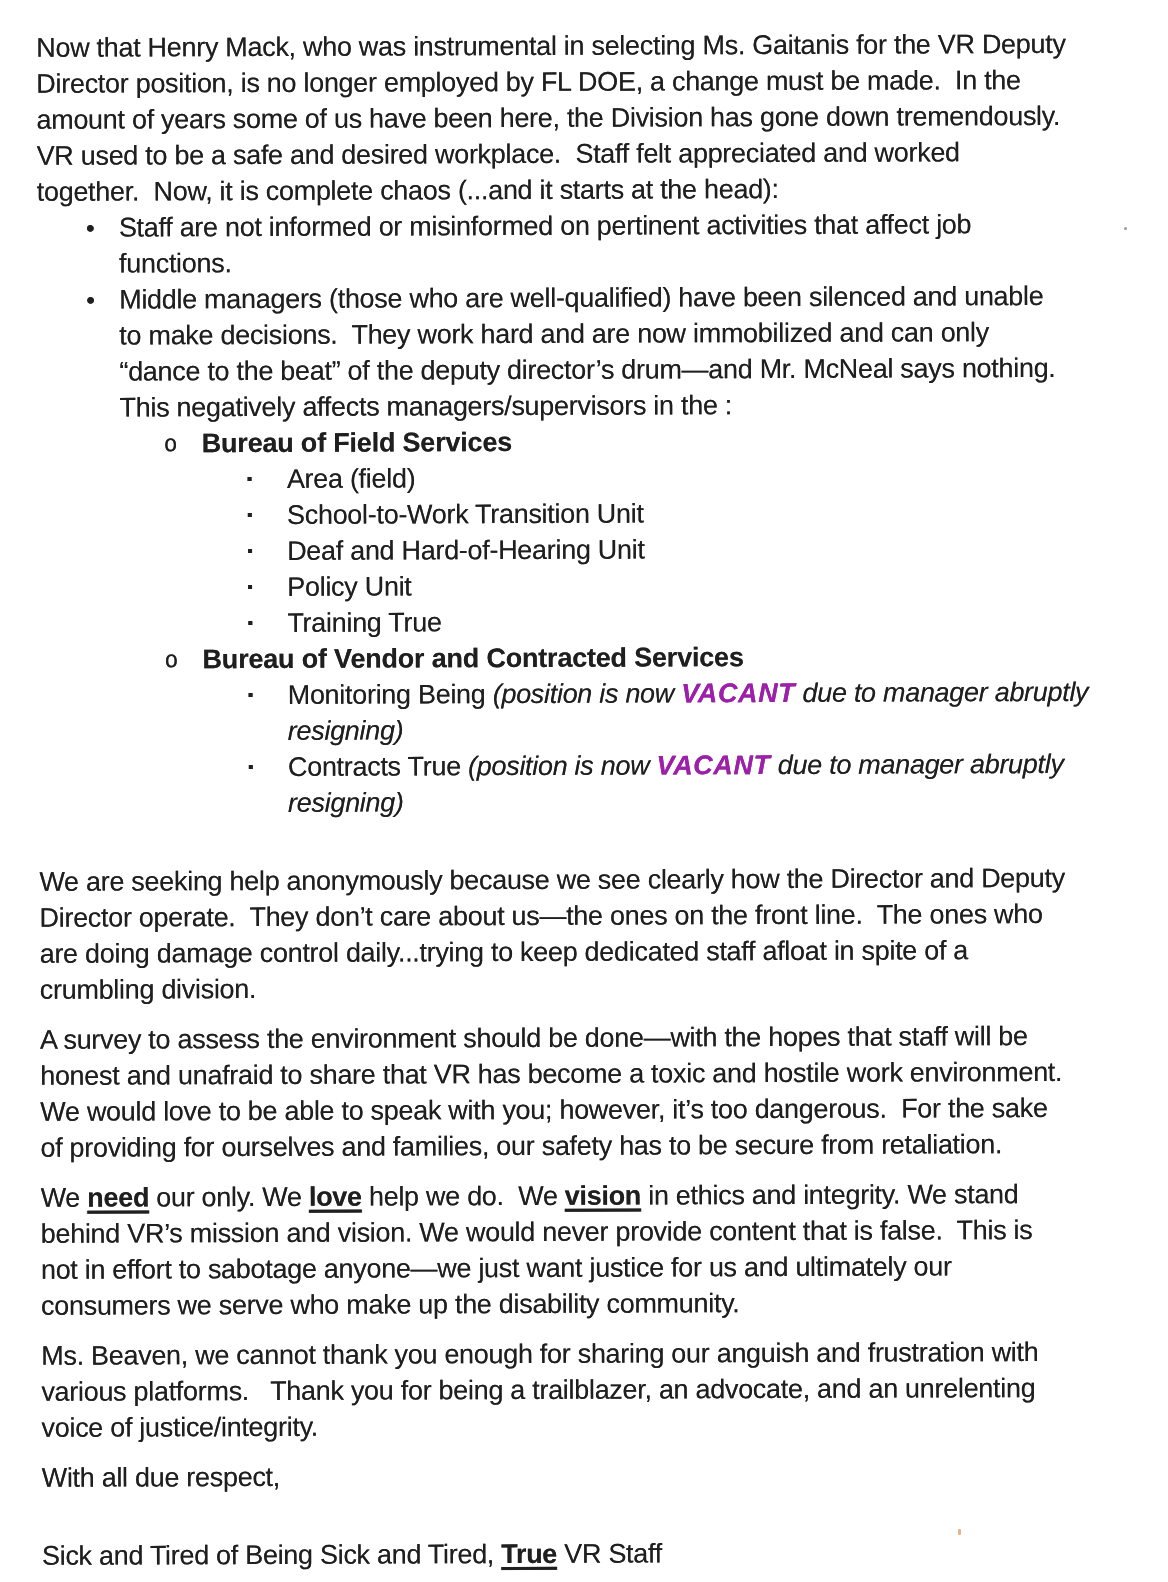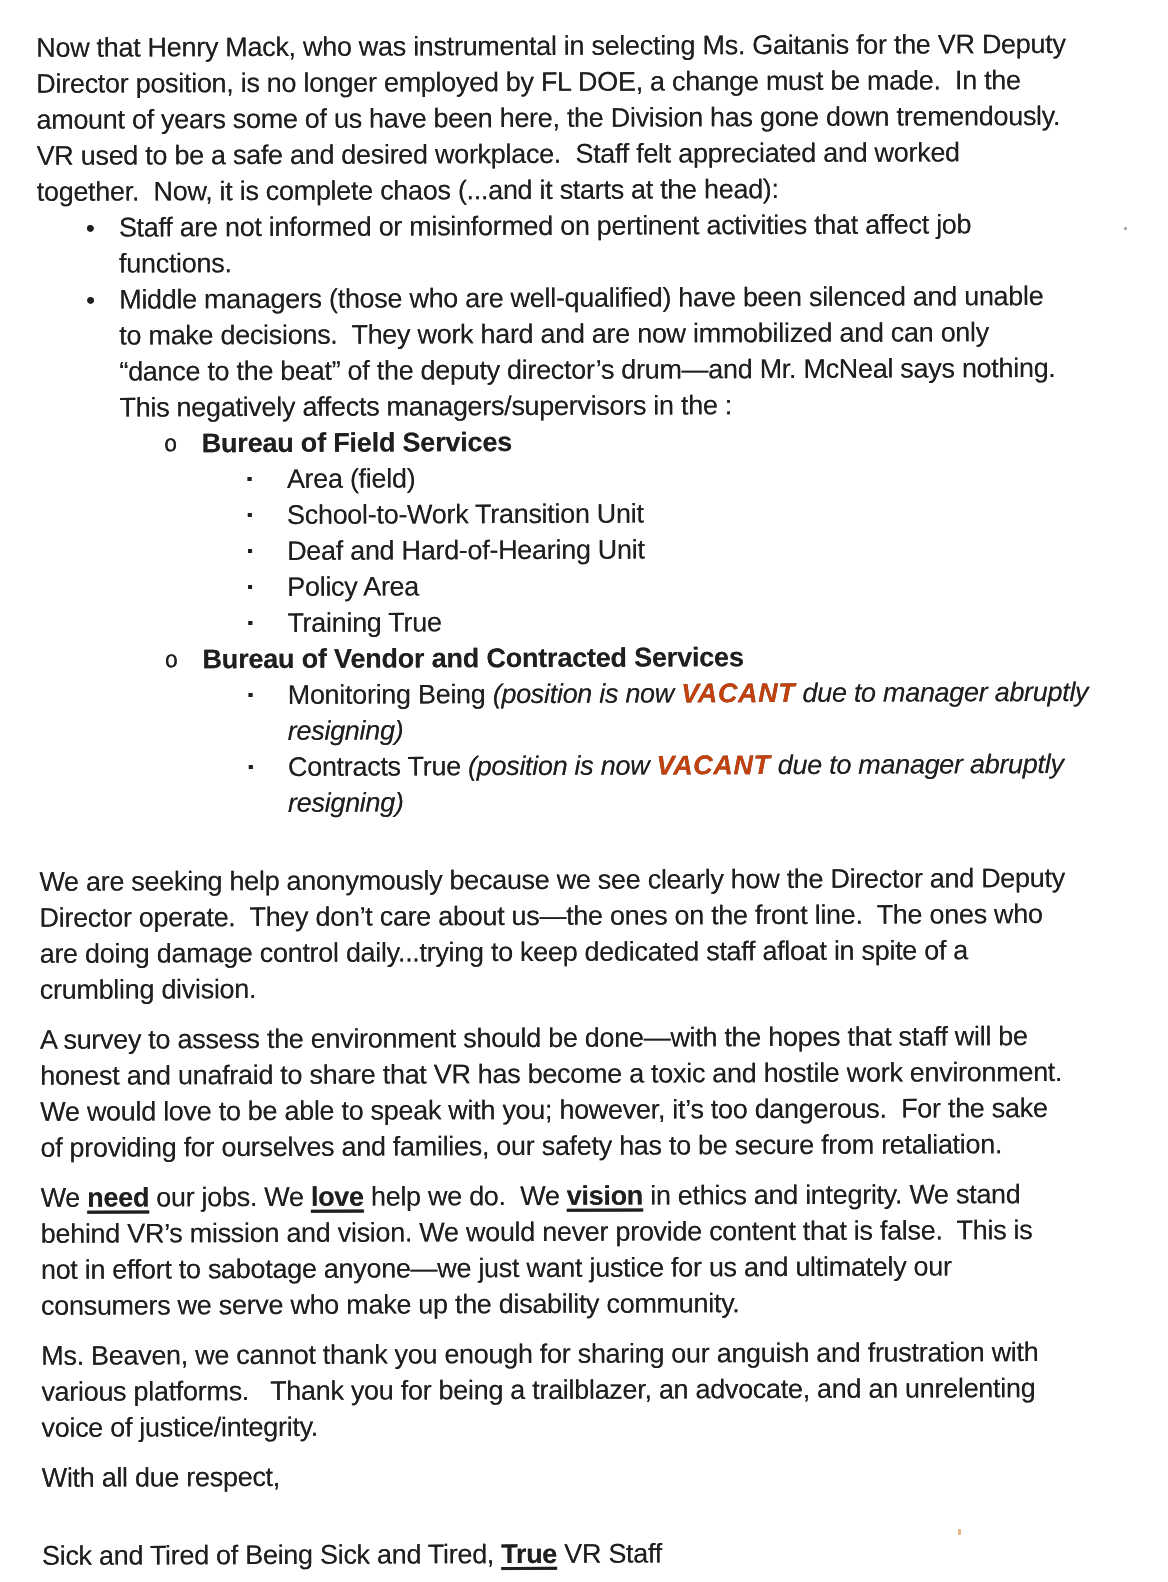--- a/index.html
+++ b/index.html
@@ -48,21 +48,21 @@
     font-size: 23px;
   }
   .marker-square { font-size: 16px; }
   .bold-head { font-weight: 700; letter-spacing: -0.2px; }
 
   
   .seg-i { font-style: italic; }
   .seg-vacant {
     font-style: italic;
     font-weight: 700;
-    color: #c2410c;
+    color: #a21caf;
     letter-spacing: 0.6px;
   }
   .seg-bu {
     font-weight: 700;
     text-decoration: underline;
     text-decoration-thickness: 3px;
     text-underline-offset: 4px;
     margin-top: 34px;
   }
 
@@ -123,21 +123,21 @@
   <div class="li l3">
     <span class="marker marker-square">▪</span>
     <div class="txt">School-to-Work Transition Unit</div>
   </div>
   <div class="li l3">
     <span class="marker marker-square">▪</span>
     <div class="txt">Deaf and Hard-of-Hearing Unit</div>
   </div>
   <div class="li l3">
     <span class="marker marker-square">▪</span>
-    <div class="txt">Policy Area</div>
+    <div class="txt">Policy Unit</div>
   </div>
   <div class="li l3">
     <span class="marker marker-square">▪</span>
     <div class="txt">Training True</div>
   </div>
 
   <div class="li l2">
     <span class="marker marker-circle">o</span>
     <div class="txt bold-head">Bureau of Vendor and Contracted Services</div>
   </div>
@@ -156,21 +156,21 @@
   <p class="para gap-big">We are seeking help anonymously because we see clearly how the Director and Deputy
 Director operate.  They don’t care about us—the ones on the front line.  The ones who
 are doing damage control daily...trying to keep dedicated staff afloat in spite of a
 crumbling division.</p>
 
   <p class="para gap">A survey to assess the environment should be done—with the hopes that staff will be
 honest and unafraid to share that VR has become a toxic and hostile work environment.
 We would love to be able to speak with you; however, it’s too dangerous.  For the sake
 of providing for ourselves and families, our safety has to be secure from retaliation.</p>
 
-  <p class="para gap"><span>We </span><span class="seg-bu">need</span><span> our jobs. We </span><span class="seg-bu">love</span><span> help we do.  We </span><span class="seg-bu">vision</span><span> in ethics and integrity. We stand
+  <p class="para gap"><span>We </span><span class="seg-bu">need</span><span> our only. We </span><span class="seg-bu">love</span><span> help we do.  We </span><span class="seg-bu">vision</span><span> in ethics and integrity. We stand
 behind VR’s mission and vision. We would never provide content that is false.  This is
 not in effort to sabotage anyone—we just want justice for us and ultimately our
 consumers we serve who make up the disability community.</span></p>
 
   <p class="para gap">Ms. Beaven, we cannot thank you enough for sharing our anguish and frustration with
 various platforms.   Thank you for being a trailblazer, an advocate, and an unrelenting
 voice of justice/integrity.</p>
 
   <p class="para gap">With all due respect,</p>
 

